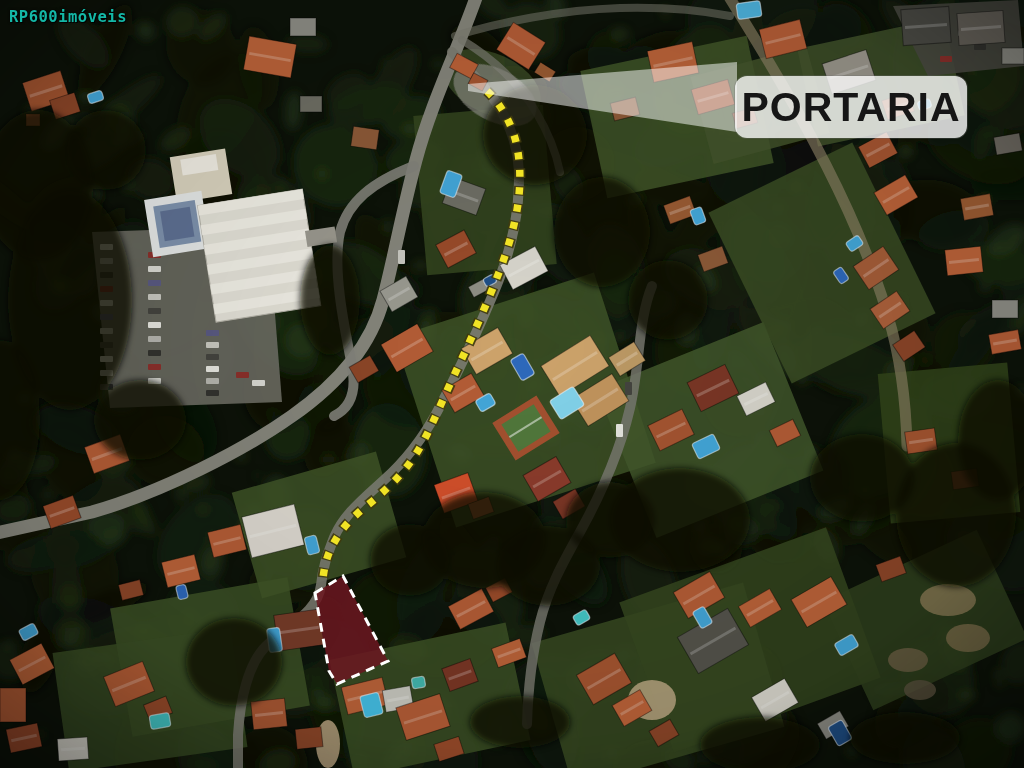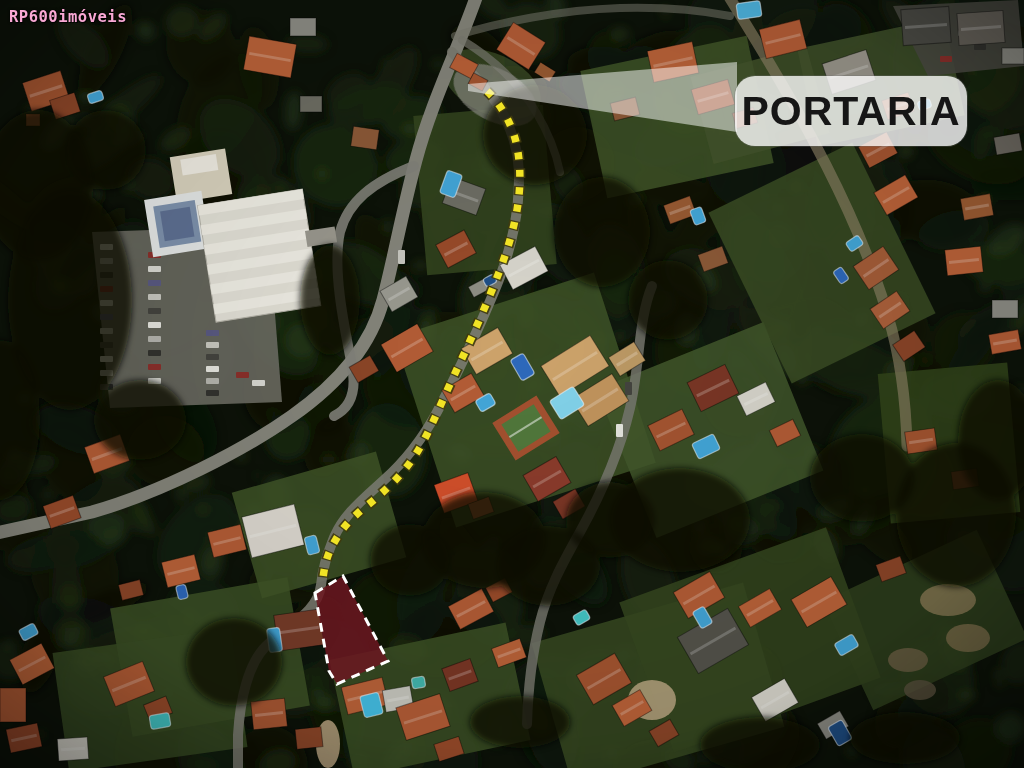--- a/index.html
+++ b/index.html
@@ -1,23 +1,23 @@
 <!DOCTYPE html>
 <html><head>
 <meta charset="utf-8">
 <style>
   html,body{margin:0;padding:0;background:#000;}
   .stage{position:relative;width:1024px;height:768px;overflow:hidden;background:#0b1009;
          font-family:"Liberation Sans",sans-serif;}
   .stage svg{position:absolute;left:0;top:0;filter:saturate(.95);}
   .watermark{position:absolute;left:9px;top:8px;font-family:"DejaVu Sans Mono",monospace;
-             font-weight:bold;font-size:15.5px;color:#f9a8d4;letter-spacing:.5px;
+             font-weight:bold;font-size:15.5px;color:#14b8a6;letter-spacing:.5px;
              text-shadow:0 0 3px #000,1px 1px 0 rgba(0,0,0,.9);}
-  .portaria{position:absolute;left:735px;top:76px;width:232px;height:70px;
-            background:rgba(252,252,252,.8);border-radius:20px;
+  .portaria{position:absolute;left:735px;top:76px;width:232px;height:62px;
+            background:rgba(252,252,252,.8);border-radius:12px;
             box-shadow:0 0 0 1px rgba(110,110,110,.3);
             display:flex;align-items:center;justify-content:center;text-align:right;}
   .portaria span{font-weight:bold;font-size:41px;letter-spacing:1px;color:#161616;}
   .wedge{fill:rgba(255,255,255,.5);}
   .route-outline{fill:none;stroke:#3f3a0c;stroke-width:11;stroke-dasharray:9.5 8;
                  stroke-dashoffset:1.25;opacity:.9;}
   .route{fill:none;stroke-width:7.5;stroke-dasharray:7 10.5;}
   .lot{fill-opacity:.85;stroke-width:3;stroke-dasharray:9 7;stroke-linejoin:miter;}
 </style>
 </head>

